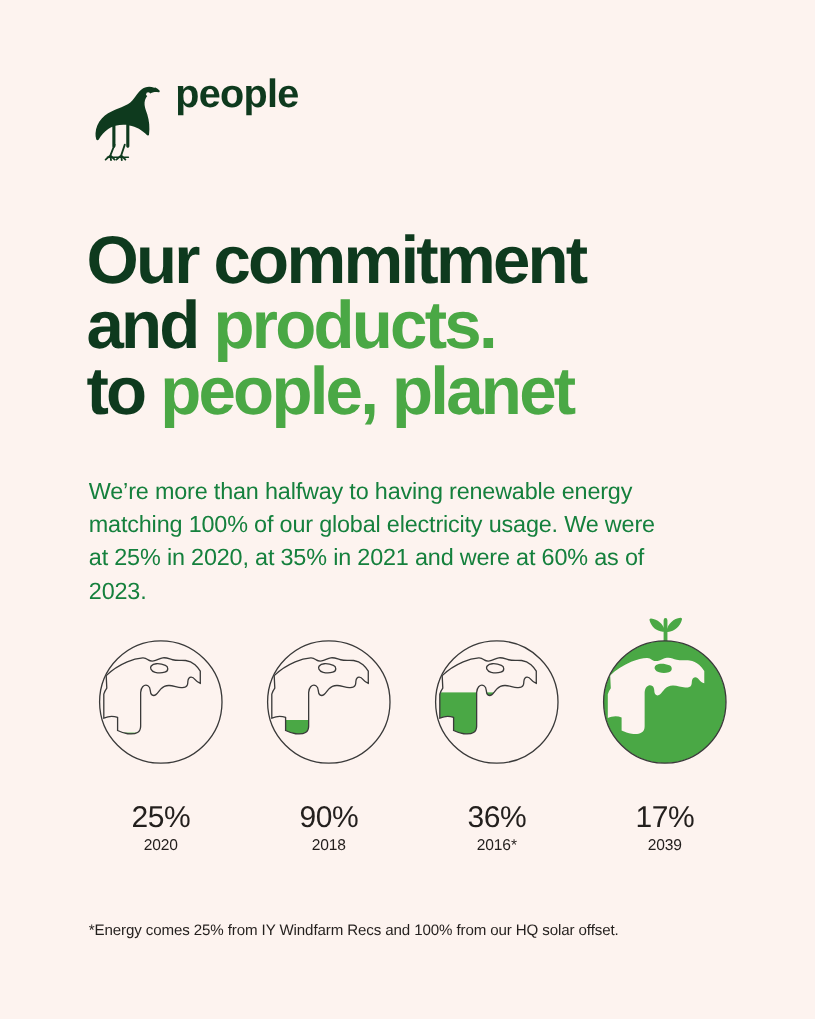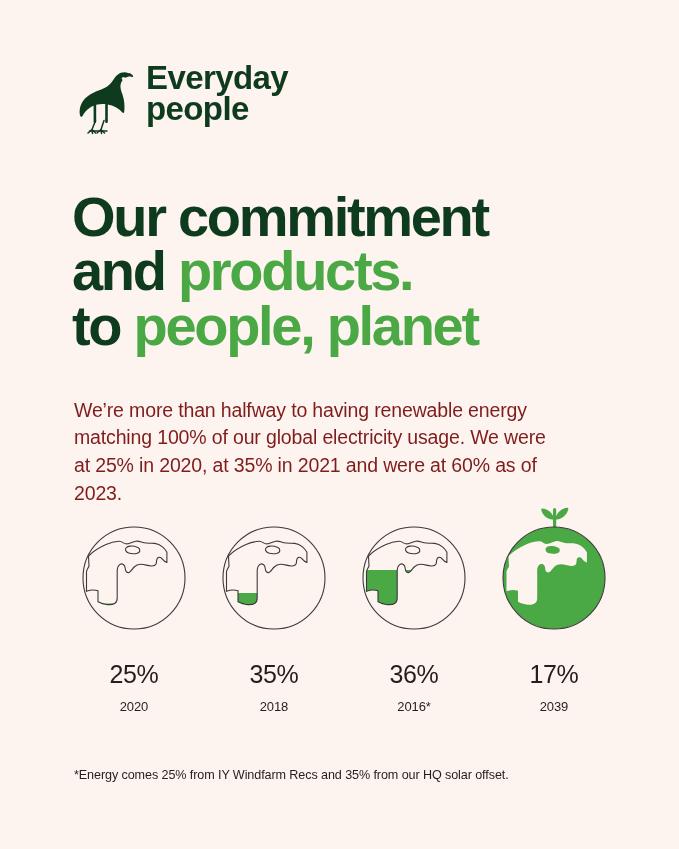--- a/index.html
+++ b/index.html
@@ -63,55 +63,55 @@
   .headline .ln { display: block; white-space: nowrap; }
 
   
   .body-copy {
     position: absolute;
     left: 74px;
     top: 377px;
     width: 482px;
     font-size: 19.5px;
     line-height: 1.42;
-    color: #7f1d1d;
+    color: #15803d;
     letter-spacing: -0.15px;
   }
 
   
   .globes {
     position: absolute;
     left: 74px;
     top: 500px;
     width: 540px;
     height: 210px;
     display: flex;
     justify-content: space-between;
-    align-items: flex-start;
+    align-items: flex-end;
   }
   .globe-cell {
     width: 120px;
     display: flex;
     flex-direction: column;
     align-items: center;
   }
   .globe-art {
     width: 120px;
     height: 148px;
     display: block;
   }
   .globe-pct {
     margin-top: 14px;
     font-size: 25px;
     color: #231f1d;
     letter-spacing: -0.4px;
     line-height: 1;
   }
   .globe-year {
-    margin-top: 13px;
+    margin-top: 3px;
     font-size: 13px;
     color: #231f1d;
     letter-spacing: -0.1px;
     line-height: 1;
   }
 
   
   .footnote {
     position: absolute;
     left: 74px;
@@ -129,21 +129,20 @@
 
   <div class="brand">
     <svg class="brand-bird" viewBox="0 0 62 72">
       <path fill="#0e3a1e" d="M52.5 9.2c-3.6-1.6-7.6-1.0-10.6 1.3-2.0 1.5-3.5 3.6-4.9 5.7-1.8 2.7-3.8 5.0-6.6 6.7-3.3 2.0-7.0 3.0-10.5 4.5-4.0 1.7-7.9 3.9-10.9 7.1-3.2 3.4-5.2 7.9-5.4 12.6-0.1 1.6 0.1 3.3 0.6 4.9 0.3 1.0 1.6 1.1 2.1 0.2 1.9-3.5 4.6-6.5 7.9-8.7 1.1-0.7 2.2-1.3 3.4-1.8l0 16.1c0 0.7 0.6 1.3 1.3 1.3s1.3-0.6 1.3-1.3l0-17.0c2.5-0.7 5.1-1.0 7.7-0.9 0.4 0 0.9 0 1.3 0.1l0 17.8c0 0.7 0.6 1.3 1.3 1.3 0.7 0 1.3-0.6 1.3-1.3l0-17.3c5.6 1.0 10.8 3.7 14.6 8.1 0.6 0.7 1.7 0.3 1.8-0.6 0.7-5.6 0.2-11.3-1.5-16.7-0.8-2.6-1.9-5.1-2.2-7.8-0.3-2.8 0.5-5.7 2.4-7.8 1.3-1.5 3.1-2.5 5.0-2.9 1.3-0.3 2.7-0.3 4.0 0.1 0.9 0.3 1.6-0.8 1.0-1.5-1.0-1.1-2.2-1.9-3.4-2.4z"></path>
       <circle cx="47.5" cy="14.6" r="1.7" fill="#fdf3ef"></circle>
       <path stroke="#0e3a1e" stroke-width="1.5" fill="none" stroke-linecap="round" d="M19.5 56.5 L16.0 65.5 M16.0 65.5 L12.0 69.0 M16.0 65.5 L19.5 69.0 M16.0 65.5 L16.5 69.5"></path>
       <path stroke="#0e3a1e" stroke-width="1.5" fill="none" stroke-linecap="round" d="M28.0 56.5 L25.0 65.5 M25.0 65.5 L21.0 69.0 M25.0 65.5 L28.5 69.0 M25.0 65.5 L25.5 69.5"></path>
       <path stroke="#0e3a1e" stroke-width="1.3" fill="none" stroke-linecap="round" d="M13.5 67.0 L22.5 67.0 M22.5 67.0 L31.0 67.0"></path>
     </svg>
     <div class="brand-words">
-      <div>Everyday</div>
       <div>people</div>
     </div>
   </div>
 
   <h1 class="headline">
     <span class="ln">
       <span class="lt">Our commitment</span>
     </span>
     <span class="ln">
       <span class="lt">and </span><span class="gr">products.</span>
@@ -190,21 +189,21 @@
             </clipPath>
         </defs>
         <g clip-path="url(#circ2)">
           <rect x="0" y="93.0" width="120" height="56" fill="#4aa845" clip-path="url(#land2)"></rect>
         </g>
         <g clip-path="url(#circ2)">
           <path d="M14.5 56.0 c4.5-4.5 10.5-8.5 17.5-11.5 c5.0-2.2 9.5-3.0 13.0-3.2 c2.0-0.1 3.0 0.6 4.5 1.6 c1.5 1.0 3.0 1.2 4.6 0.9 c2.6-0.5 5.0-2.2 7.6-2.6 c3.0-0.5 5.4 0.9 8.2 1.6 c3.6 0.9 7.2 0.2 10.8 0.6 c3.0 0.35 5.6 1.6 7.8 3.5 c1.8 1.55 3.2 3.4 4.4 5.3 l0 10.2 c-1.8-0.5-3.2-1.6-4.3-3.0 c-1.0-1.3-1.9-2.2-3.4-2.1 c-1.6 0.1-2.4 1.6-2.6 3.2 c-0.15 1.2-0.05 2.5-0.6 3.6 c-0.9 1.85-3.1 2.0-5.0 1.85 c-3.4-0.25-6.6-1.6-10.0-1.7 c-2.8-0.1-5.2 1.0-7.1 3.0 c-1.4 1.5-2.4 3.3-4.0 4.6 c-1.0 0.8-2.3 0.9-3.3 0.2 c-1.2-0.85-1.3-2.4-1.4-3.8 c-0.1-1.5-0.5-3.0-1.9-3.8 c-1.5-0.9-3.3-0.3-4.4 0.9 c-1.2 1.3-1.6 3.1-1.7 4.8 l0 28.0 c0 2.2-0.7 4.1-2.6 5.3 c-2.4 1.5-5.5 1.3-8.2 1.0 c-3.0-0.3-5.7-1.4-8.4-2.7 l0-10.9 c-1.6-0.6-3.3-0.9-5.0-0.9 c-2.3 0-4.4 0.6-6.5 1.4 l0-19.9 c0.6-1.8 1.4-3.5 2.5-5.0 z M52.0 48.0 c1.0-1.2 2.6-1.8 4.2-1.9 c2.6-0.2 5.2 0.3 7.6 1.3 c1.2 0.5 2.0 1.5 2.0 2.8 c0 1.5-1.1 2.6-2.5 3.0 c-2.6 0.75-5.4 0.7-8.0 0.1 c-1.5-0.35-2.9-1.1-3.5-2.5 c-0.45-1.0-0.35-2.1 0.2-2.8 z" fill="none" stroke="#3a3a3a" stroke-width="1.1"></path>
         </g>
         <circle cx="60" cy="78" r="51" fill="none" stroke="#3a3a3a" stroke-width="1.1"></circle>
       </svg>
-      <div class="globe-pct">35%</div>
+      <div class="globe-pct">90%</div>
       <div class="globe-year">2018</div>
     </div>
 
     <div class="globe-cell">
       <svg class="globe-art" viewBox="0 0 120 148">
         <defs>
           <clipPath id="land3">
             <path d="M14.5 56.0 c4.5-4.5 10.5-8.5 17.5-11.5 c5.0-2.2 9.5-3.0 13.0-3.2 c2.0-0.1 3.0 0.6 4.5 1.6 c1.5 1.0 3.0 1.2 4.6 0.9 c2.6-0.5 5.0-2.2 7.6-2.6 c3.0-0.5 5.4 0.9 8.2 1.6 c3.6 0.9 7.2 0.2 10.8 0.6 c3.0 0.35 5.6 1.6 7.8 3.5 c1.8 1.55 3.2 3.4 4.4 5.3 l0 10.2 c-1.8-0.5-3.2-1.6-4.3-3.0 c-1.0-1.3-1.9-2.2-3.4-2.1 c-1.6 0.1-2.4 1.6-2.6 3.2 c-0.15 1.2-0.05 2.5-0.6 3.6 c-0.9 1.85-3.1 2.0-5.0 1.85 c-3.4-0.25-6.6-1.6-10.0-1.7 c-2.8-0.1-5.2 1.0-7.1 3.0 c-1.4 1.5-2.4 3.3-4.0 4.6 c-1.0 0.8-2.3 0.9-3.3 0.2 c-1.2-0.85-1.3-2.4-1.4-3.8 c-0.1-1.5-0.5-3.0-1.9-3.8 c-1.5-0.9-3.3-0.3-4.4 0.9 c-1.2 1.3-1.6 3.1-1.7 4.8 l0 28.0 c0 2.2-0.7 4.1-2.6 5.3 c-2.4 1.5-5.5 1.3-8.2 1.0 c-3.0-0.3-5.7-1.4-8.4-2.7 l0-10.9 c-1.6-0.6-3.3-0.9-5.0-0.9 c-2.3 0-4.4 0.6-6.5 1.4 l0-19.9 c0.6-1.8 1.4-3.5 2.5-5.0 z M52.0 48.0 c1.0-1.2 2.6-1.8 4.2-1.9 c2.6-0.2 5.2 0.3 7.6 1.3 c1.2 0.5 2.0 1.5 2.0 2.8 c0 1.5-1.1 2.6-2.5 3.0 c-2.6 0.75-5.4 0.7-8.0 0.1 c-1.5-0.35-2.9-1.1-3.5-2.5 c-0.45-1.0-0.35-2.1 0.2-2.8 z"></path>
           </clipPath>
           <clipPath id="circ3">
@@ -246,15 +245,15 @@
           <path d="M52.0 48.0 c1.0-1.2 2.6-1.8 4.2-1.9 c2.6-0.2 5.2 0.3 7.6 1.3 c1.2 0.5 2.0 1.5 2.0 2.8 c0 1.5-1.1 2.6-2.5 3.0 c-2.6 0.75-5.4 0.7-8.0 0.1 c-1.5-0.35-2.9-1.1-3.5-2.5 c-0.45-1.0-0.35-2.1 0.2-2.8 z" fill="#4aa845"></path>
         </g>
         <circle cx="60" cy="78" r="51" fill="none" stroke="#3a3a3a" stroke-width="1.1"></circle>
       </svg>
       <div class="globe-pct">17%</div>
       <div class="globe-year">2039</div>
     </div>
 
   </div>
 
-  <p class="footnote">*Energy comes 25% from IY Windfarm Recs and 35% from our HQ solar offset.</p>
+  <p class="footnote">*Energy comes 25% from IY Windfarm Recs and 100% from our HQ solar offset.</p>
 
 </div>
 
 </body></html>

